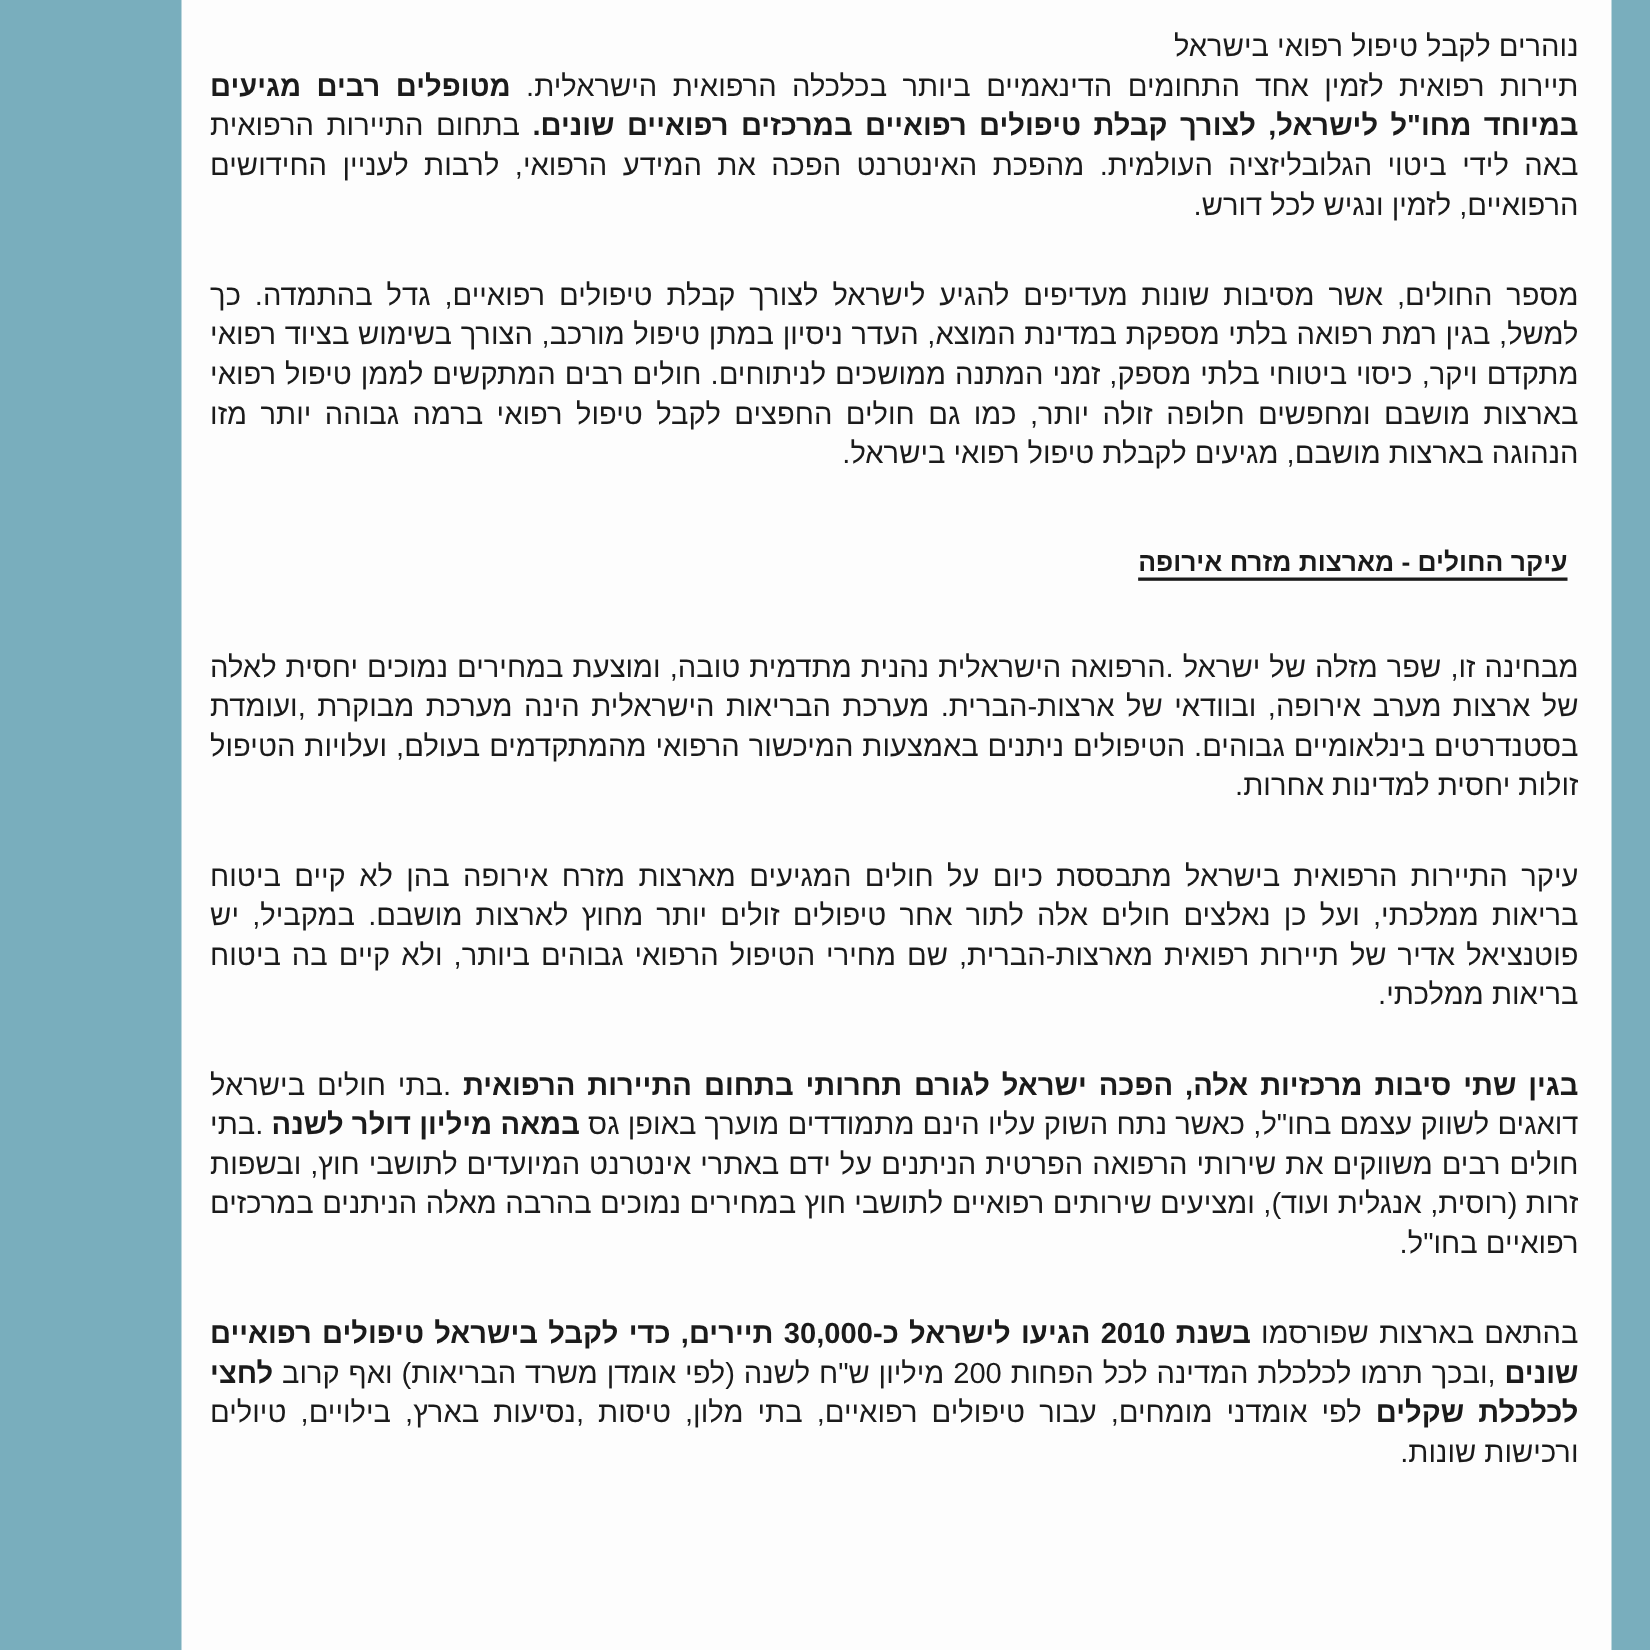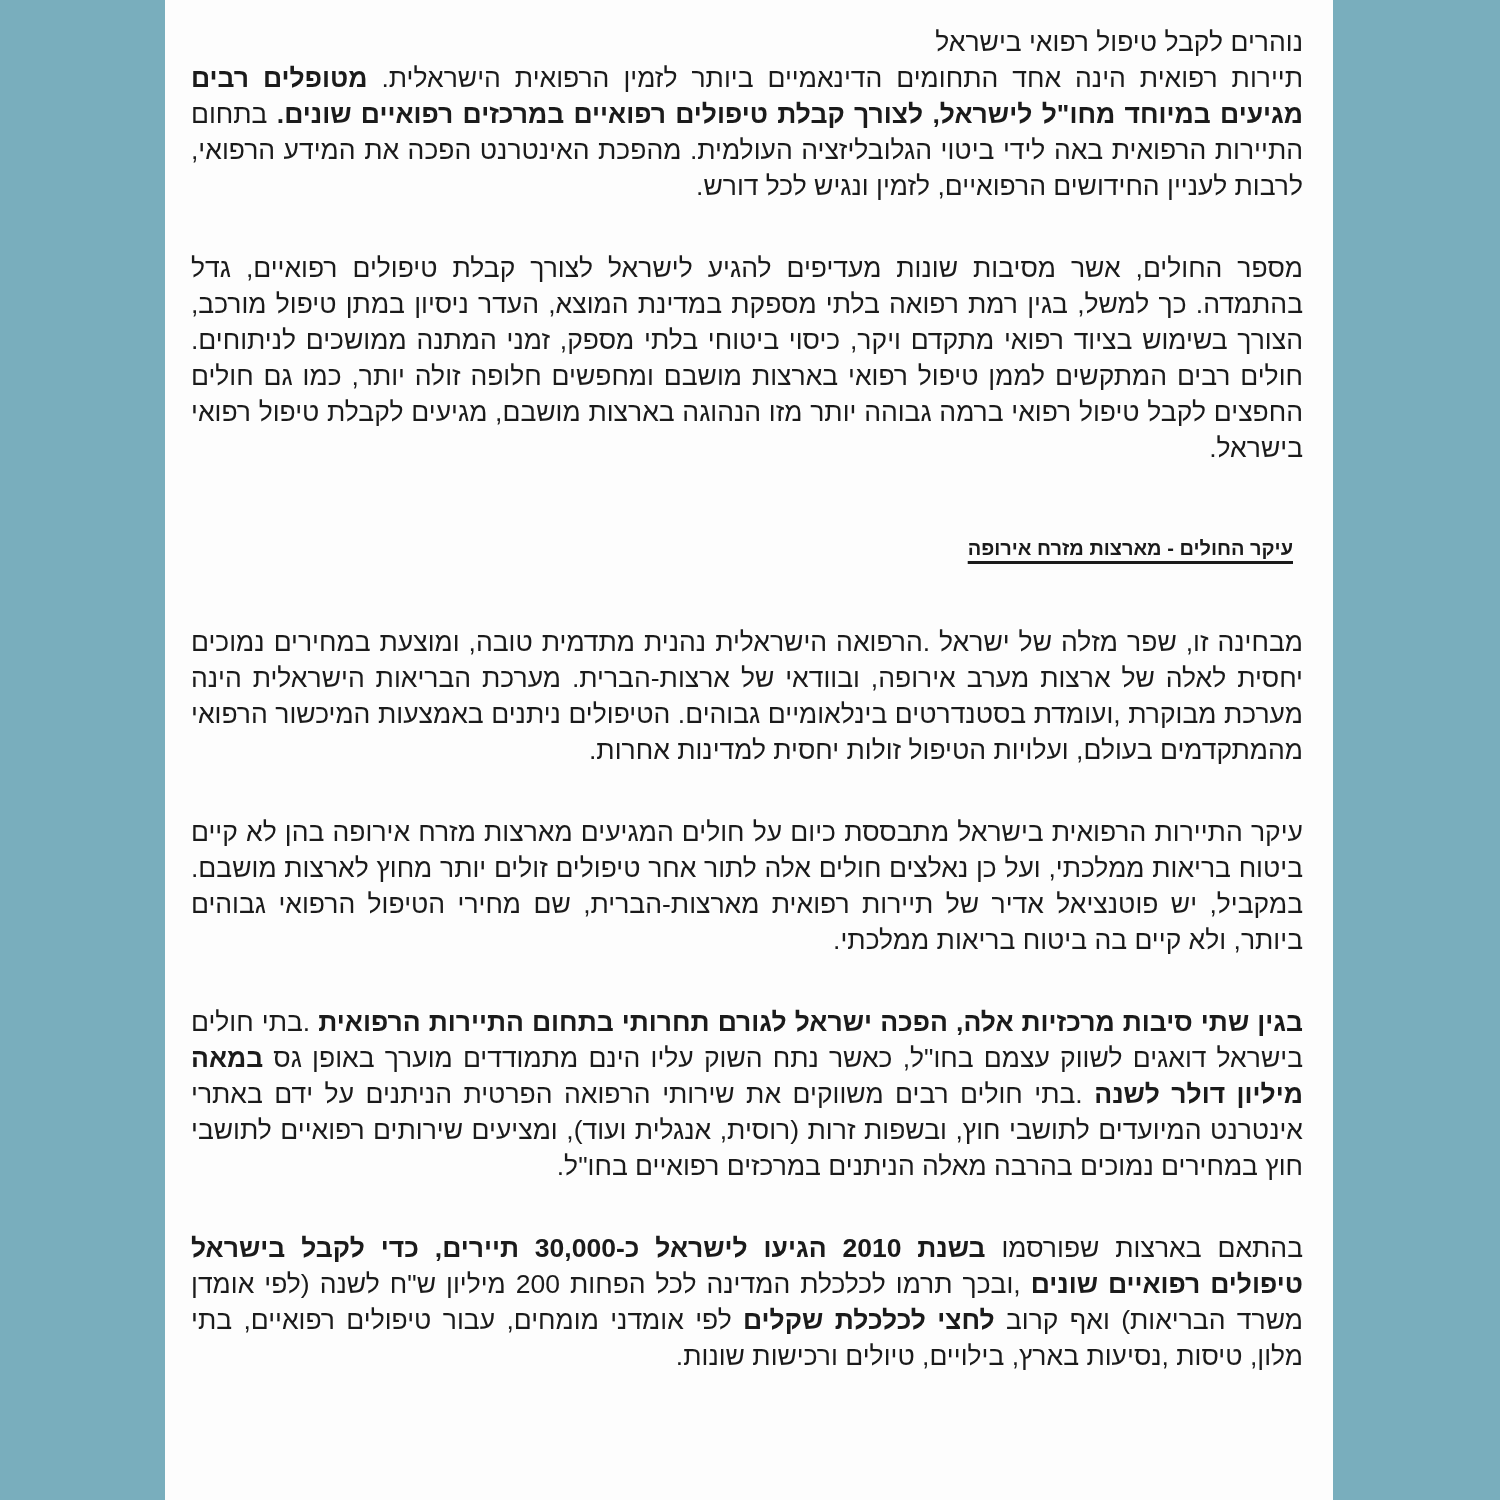--- a/index.html
+++ b/index.html
@@ -7,21 +7,21 @@
     padding: 0;
     width: 1500px;
     height: 1500px;
     background: #79aebd;
     font-family: "Liberation Sans", sans-serif;
   }
   .paper {
     position: absolute;
     left: 165px;
     top: 0;
-    width: 1168px;
+    width: 1300px;
     height: 1500px;
     background: #fdfdfd;
     box-sizing: border-box;
     padding: 24px 30px 0 26px;
     overflow: hidden;
   }
   .doc {
     direction: rtl;
     text-align: justify;
     color: #1b1b1b;
@@ -31,36 +31,36 @@
   .doc p {
     margin: 0 0 46px 0;
   }
   .doc p.tight {
     margin-bottom: 0;
   }
   .doc b {
     font-weight: bold;
   }
   .doc h2 {
-    font-size: 20px;
+    font-size: 24px;
     font-weight: bold;
     text-decoration: underline;
     text-underline-offset: 6px;
     text-decoration-thickness: 2.5px;
     text-align: right;
     margin: 64px 10px 58px 0;
   }
 </style>
 </head>
 <body style="background: rgb(121, 174, 189);">
 
 <div class="paper" style="background: rgb(253, 253, 253);">
   <div class="doc" lang="he" dir="rtl" style="color: rgb(27, 27, 27);">
       <p class="tight"><span>נוהרים לקבל טיפול רפואי בישראל</span></p>
-      <p><span>תיירות רפואית הינה אחד התחומים הדינאמיים ביותר לזמין הרפואית הישראלית. </span><b>מטופלים רבים מגיעים במיוחד מחו"ל לישראל, לצורך קבלת טיפולים רפואיים במרכזים רפואיים שונים.</b><span> בתחום התיירות הרפואית באה לידי ביטוי הגלובליזציה העולמית. מהפכת האינטרנט הפכה את המידע הרפואי, לרבות לעניין החידושים הרפואיים, לזמין ונגיש לכל דורש.</span></p>
+      <p><span>תיירות רפואית לזמין אחד התחומים הדינאמיים ביותר בכלכלה הרפואית הישראלית. </span><b>מטופלים רבים מגיעים במיוחד מחו"ל לישראל, לצורך קבלת טיפולים רפואיים במרכזים רפואיים שונים.</b><span> בתחום התיירות הרפואית באה לידי ביטוי הגלובליזציה העולמית. מהפכת האינטרנט הפכה את המידע הרפואי, לרבות לעניין החידושים הרפואיים, לזמין ונגיש לכל דורש.</span></p>
       <p><span>מספר החולים, אשר מסיבות שונות מעדיפים להגיע לישראל לצורך קבלת טיפולים רפואיים, גדל בהתמדה. כך למשל, בגין רמת רפואה בלתי מספקת במדינת המוצא, העדר ניסיון במתן טיפול מורכב, הצורך בשימוש בציוד רפואי מתקדם ויקר, כיסוי ביטוחי בלתי מספק, זמני המתנה ממושכים לניתוחים. חולים רבים המתקשים לממן טיפול רפואי בארצות מושבם ומחפשים חלופה זולה יותר, כמו גם חולים החפצים לקבל טיפול רפואי ברמה גבוהה יותר מזו הנהוגה בארצות מושבם, מגיעים לקבלת טיפול רפואי בישראל.</span></p>
       <h2><b>עיקר החולים - מארצות מזרח אירופה</b></h2>
       <p><span>מבחינה זו, שפר מזלה של ישראל .הרפואה הישראלית נהנית מתדמית טובה, ומוצעת במחירים נמוכים יחסית לאלה של ארצות מערב אירופה, ובוודאי של ארצות-הברית. מערכת הבריאות הישראלית הינה מערכת מבוקרת ,ועומדת בסטנדרטים בינלאומיים גבוהים. הטיפולים ניתנים באמצעות המיכשור הרפואי מהמתקדמים בעולם, ועלויות הטיפול זולות יחסית למדינות אחרות.</span></p>
       <p><span>עיקר התיירות הרפואית בישראל מתבססת כיום על חולים המגיעים מארצות מזרח אירופה בהן לא קיים ביטוח בריאות ממלכתי, ועל כן נאלצים חולים אלה לתור אחר טיפולים זולים יותר מחוץ לארצות מושבם. במקביל, יש פוטנציאל אדיר של תיירות רפואית מארצות-הברית, שם מחירי הטיפול הרפואי גבוהים ביותר, ולא קיים בה ביטוח בריאות ממלכתי.</span></p>
       <p><b>בגין שתי סיבות מרכזיות אלה, הפכה ישראל לגורם תחרותי בתחום התיירות הרפואית</b><span> .בתי חולים בישראל דואגים לשווק עצמם בחו"ל, כאשר נתח השוק עליו הינם מתמודדים מוערך באופן גס </span><b>במאה מיליון דולר לשנה</b><span> .בתי חולים רבים משווקים את שירותי הרפואה הפרטית הניתנים על ידם באתרי אינטרנט המיועדים לתושבי חוץ, ובשפות זרות (רוסית, אנגלית ועוד), ומציעים שירותים רפואיים לתושבי חוץ במחירים נמוכים בהרבה מאלה הניתנים במרכזים רפואיים בחו"ל.</span></p>
       <p><span>בהתאם בארצות שפורסמו </span><b>בשנת 2010 הגיעו לישראל כ-30,000 תיירים, כדי לקבל בישראל טיפולים רפואיים שונים</b><span> ,ובכך תרמו לכלכלת המדינה לכל הפחות 200 מיליון ש"ח לשנה (לפי אומדן משרד הבריאות) ואף קרוב </span><b>לחצי לכלכלת שקלים</b><span> לפי אומדני מומחים, עבור טיפולים רפואיים, בתי מלון, טיסות ,נסיעות בארץ, בילויים, טיולים ורכישות שונות.</span></p>
     </div>
 </div>
 
 </body></html>

